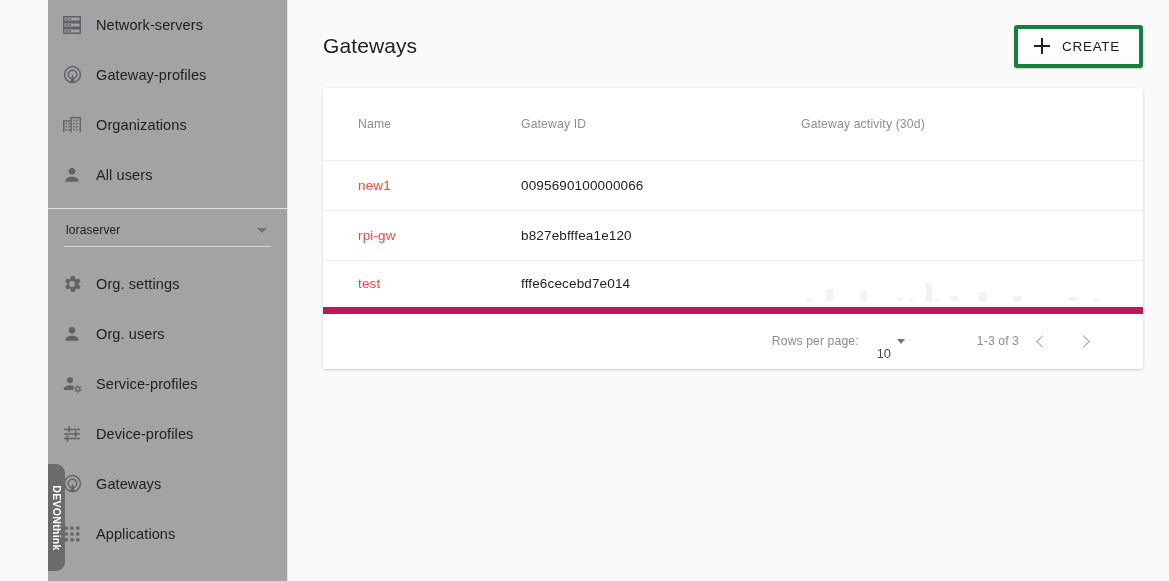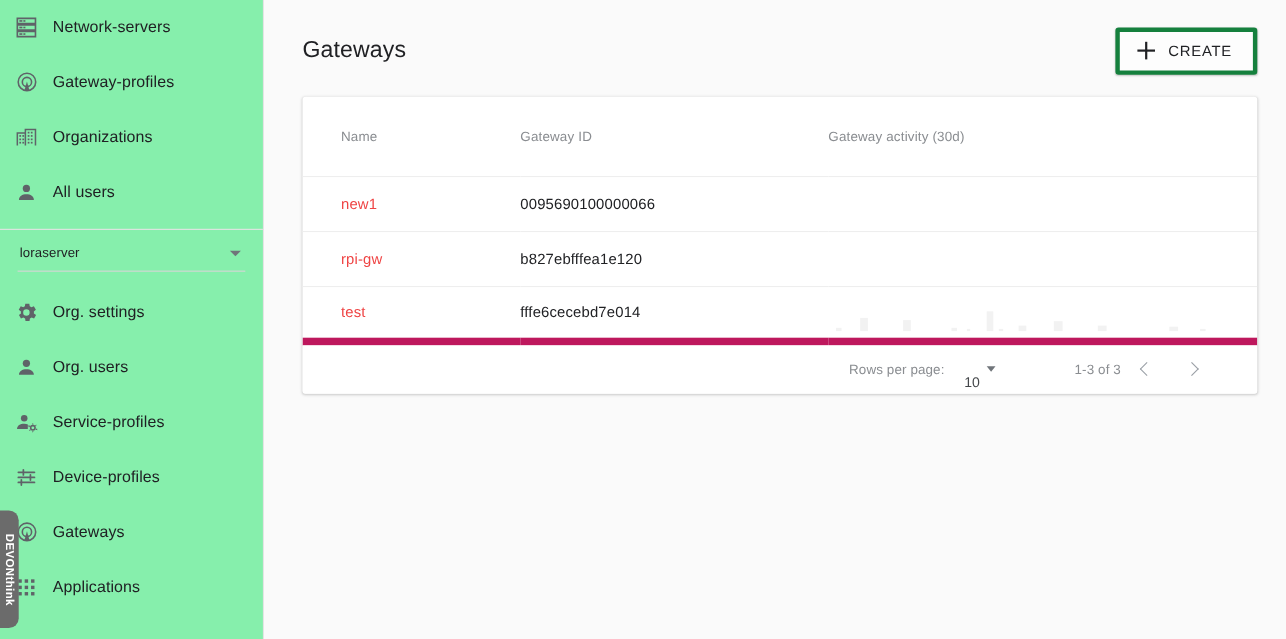--- a/index.html
+++ b/index.html
@@ -8,25 +8,26 @@
     font-family: "Liberation Sans", sans-serif;
     background: #fafafa;
     overflow: hidden;
     -webkit-font-smoothing: antialiased;
   }
   .app { display: flex; width: 1169px; height: 581px; position: relative; }
 
   
   .sidebar {
     width: 240px; height: 581px;
-    background: #86efac;
+    background: #a3a3a3;
     border-right: 1px solid #e4e4e4;
     flex: 0 0 240px;
     position: relative;
     overflow: hidden;
+    margin-left: 48px;
   }
   .nav-list { list-style: none; }
   .nav-item {
     display: flex; align-items: center;
     height: 50px;
     padding: 0 16px 0 0;
     cursor: pointer;
     user-select: none;
   }
   .nav-icon {
@@ -172,21 +173,21 @@
     position: absolute;
     bottom: 0;
     display: block;
     background: #f2f2f2;
   }
 
   
   .pager {
     display: flex; align-items: center; justify-content: flex-end;
     gap: 0;
-    height: 44px;
+    height: 55px;
     padding-right: 36px;
     background: #fff;
   }
   .pager-label {
     font-size: 12.2px; color: #8a8d91; letter-spacing: .1px;
   }
   .rows-select {
     display: flex; align-items: center; gap: 6px;
     margin-left: 18px;
     cursor: pointer;

